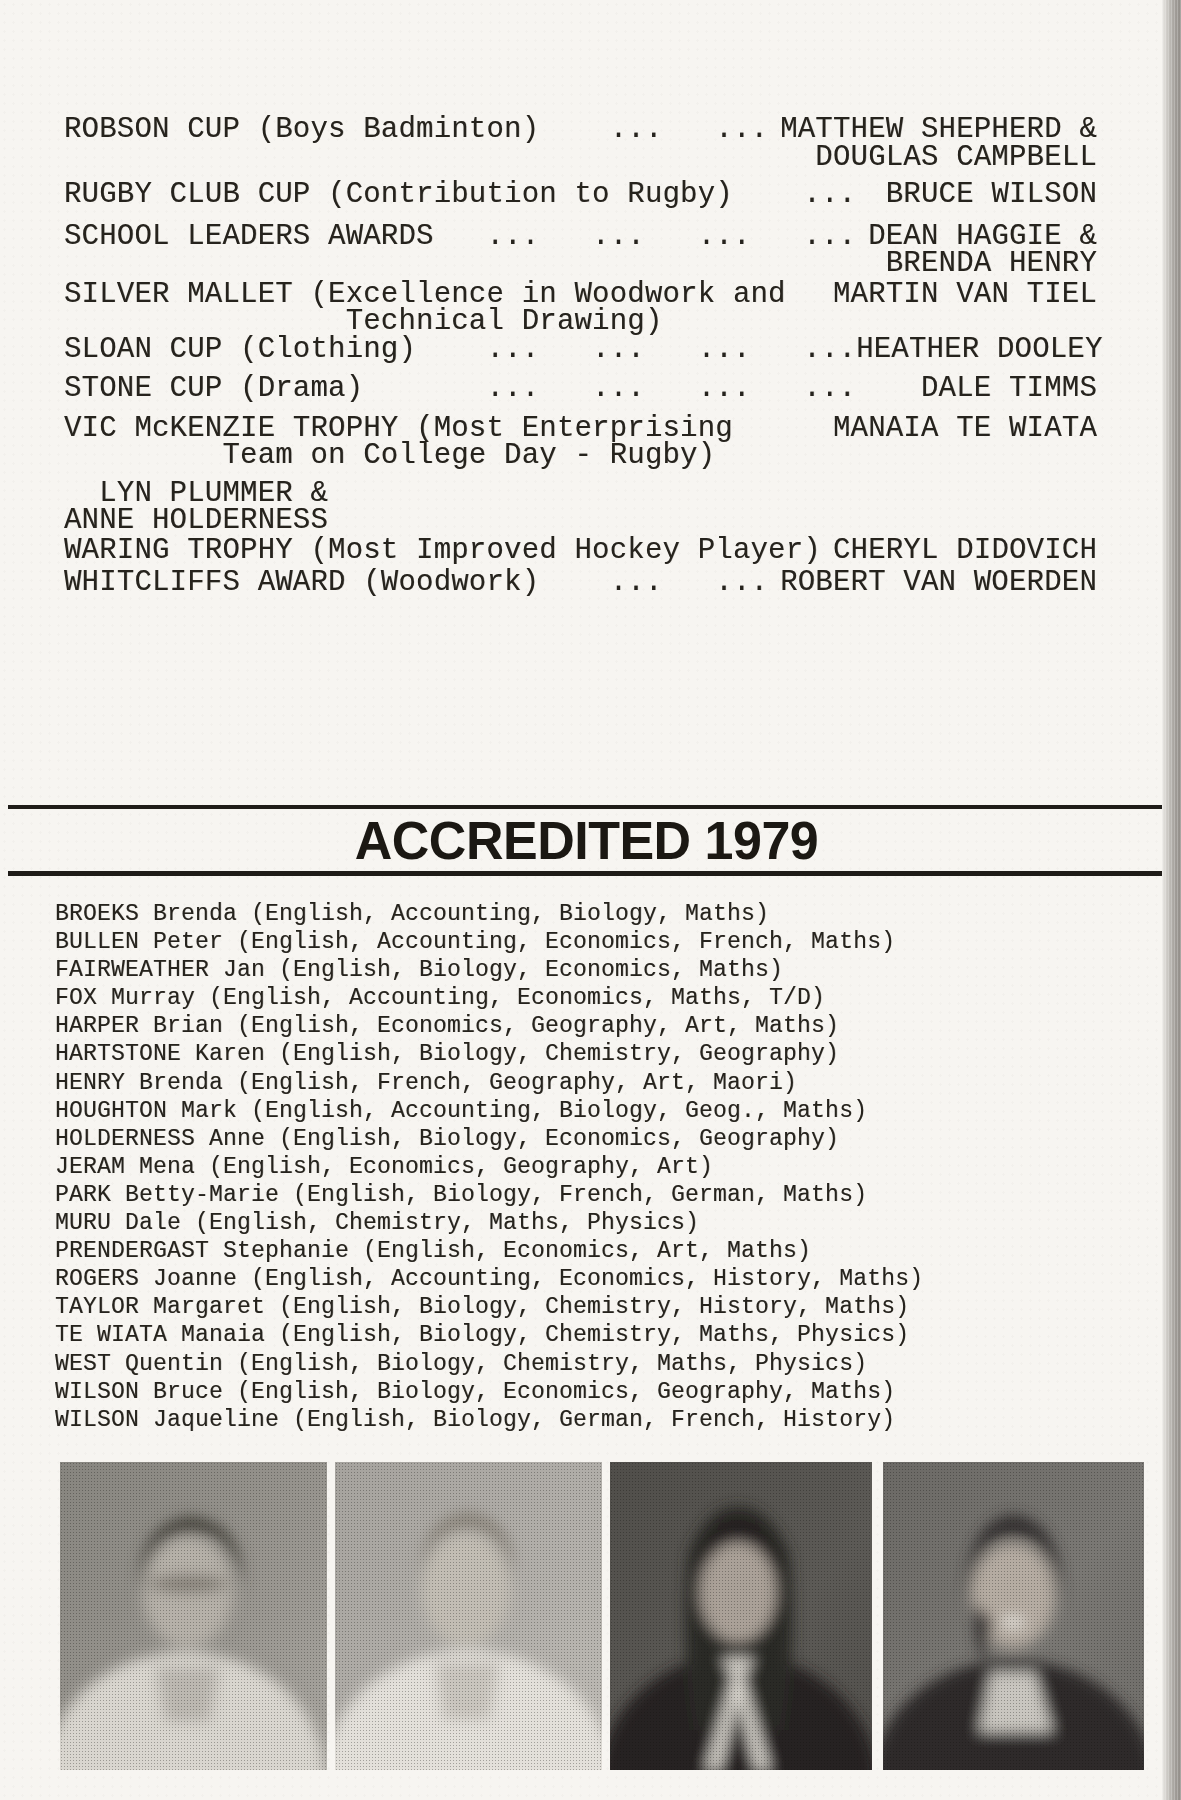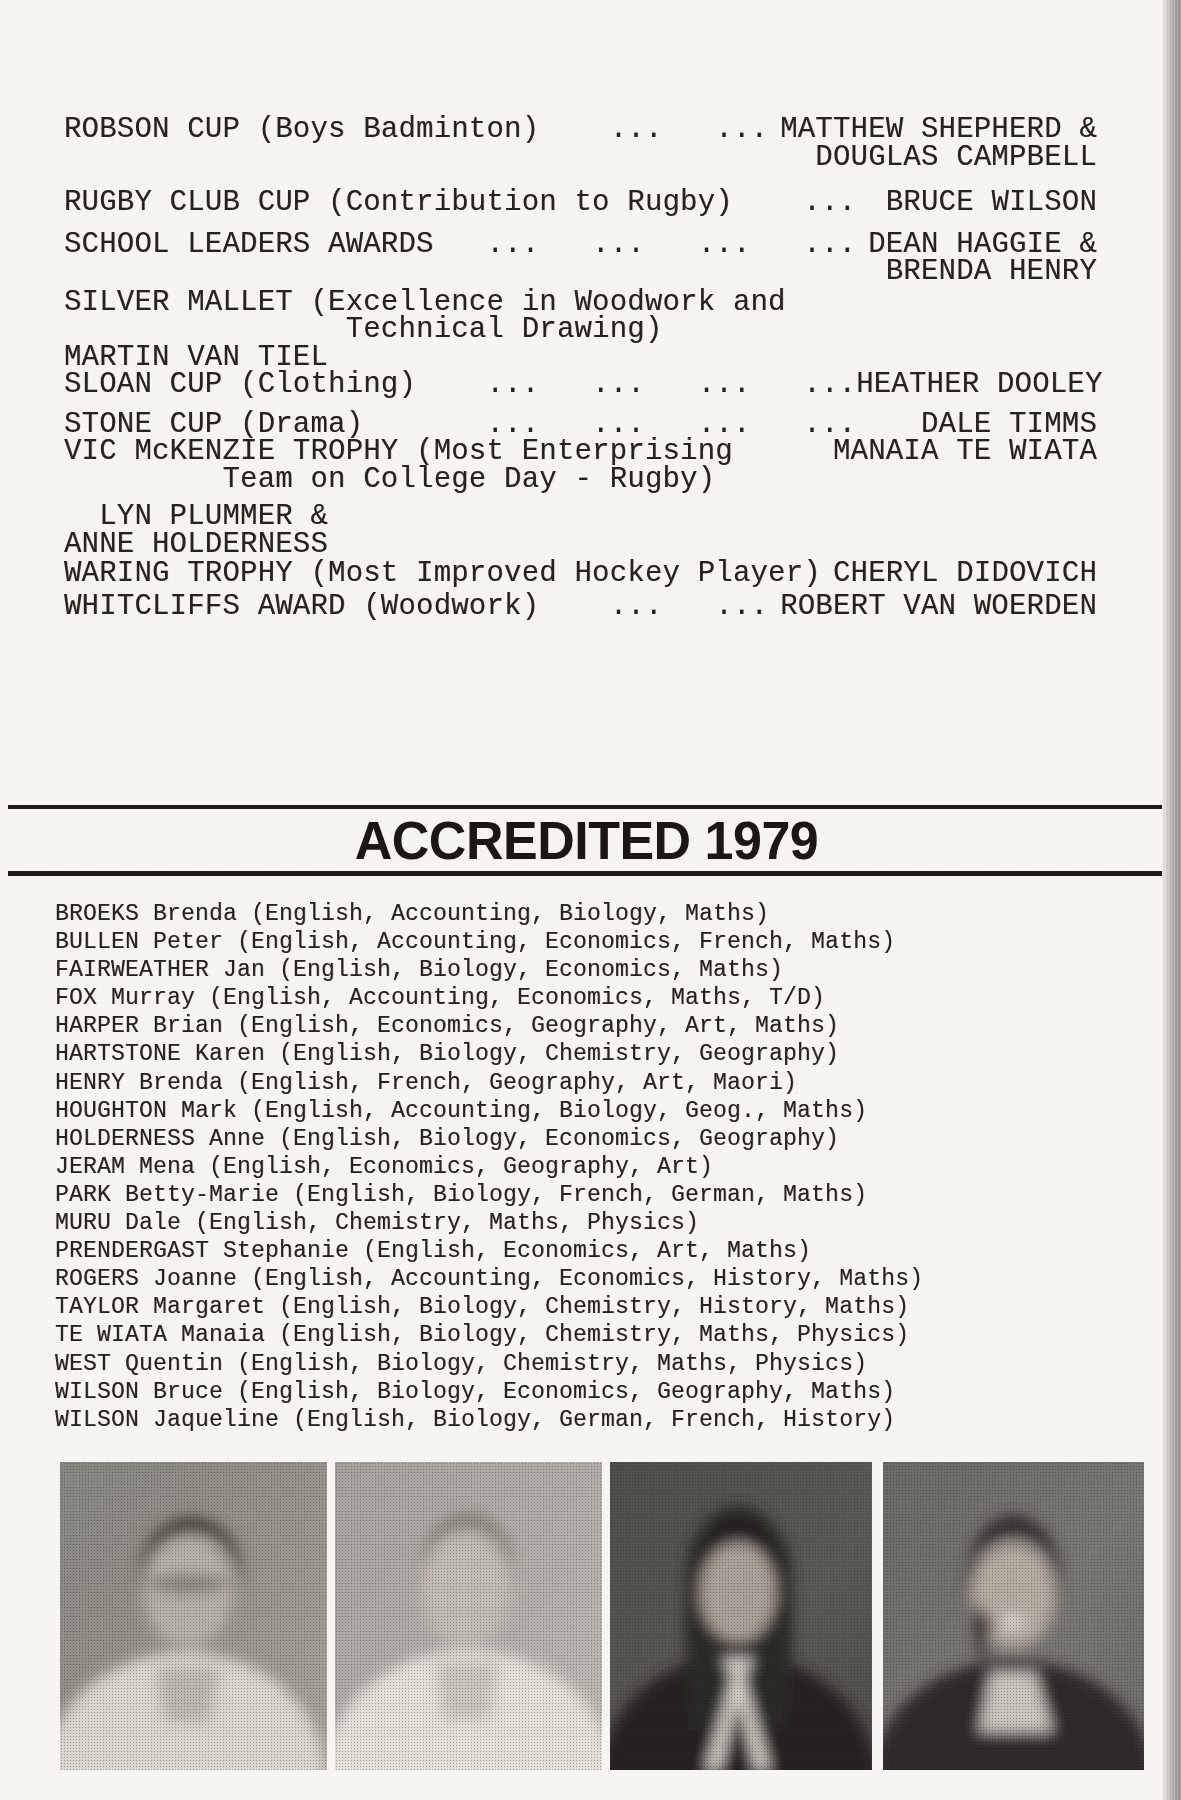--- a/index.html
+++ b/index.html
@@ -16,26 +16,26 @@
     text-shadow:0.4px 0.4px 0 rgba(38,34,28,.38);
   }
   
   #awards-list{
     position:absolute;top:116px;left:64px;right:84px;
     font-size:29px;letter-spacing:.2px;line-height:27.5px;
   }
   .award-row{display:flex;justify-content:space-between;align-items:flex-start;}
   .award-title{white-space:pre;flex:0 1 auto;}
   .award-recipient{white-space:pre;text-align:right;flex:0 0 auto;}
-  .award-row:nth-child(1){margin-bottom:18px;}
+  .award-row:nth-child(1){margin-bottom:10px;}
   .award-row:nth-child(2){margin-bottom:14px;gap:12px;}
   .award-row:nth-child(3){margin-bottom:3px;}
-  .award-row:nth-child(4){margin-bottom:0px;flex-direction:column;}
+  .award-row:nth-child(4){margin-bottom:0px;}
   .award-row:nth-child(5){margin-bottom:12px;}
-  .award-row:nth-child(6){margin-bottom:0;}
+  .award-row:nth-child(6){margin-bottom:12px;}
   .award-row:nth-child(7){margin-bottom:10px;}
   .award-row:nth-child(8){margin-bottom:2px;}
   .award-row:nth-child(9){margin-bottom:5px;}
   
   #banner{position:absolute;left:8px;right:16px;top:805px;height:71px;}
   .rule{position:absolute;left:0;right:0;background:#1f1c18;}
   #rule-top{top:0;height:4px;}
   #rule-bottom{bottom:0;height:5px;}
   #banner-heading{
     position:absolute;left:0;right:0;top:4px;bottom:5px;

